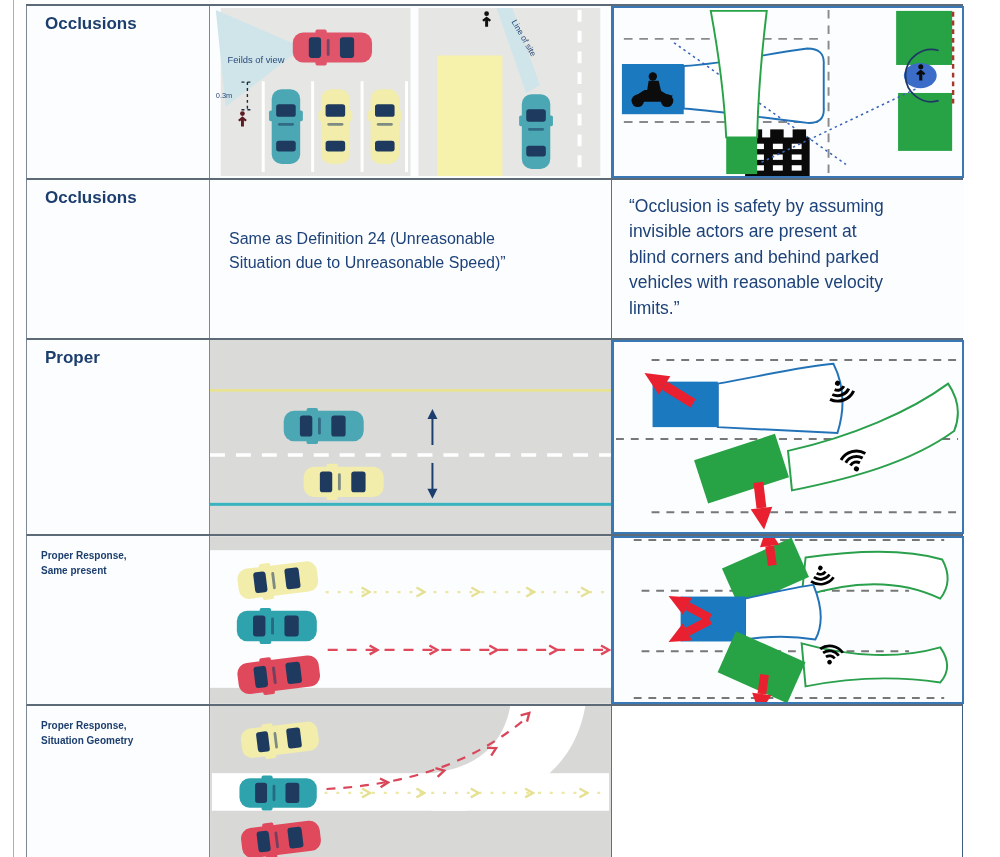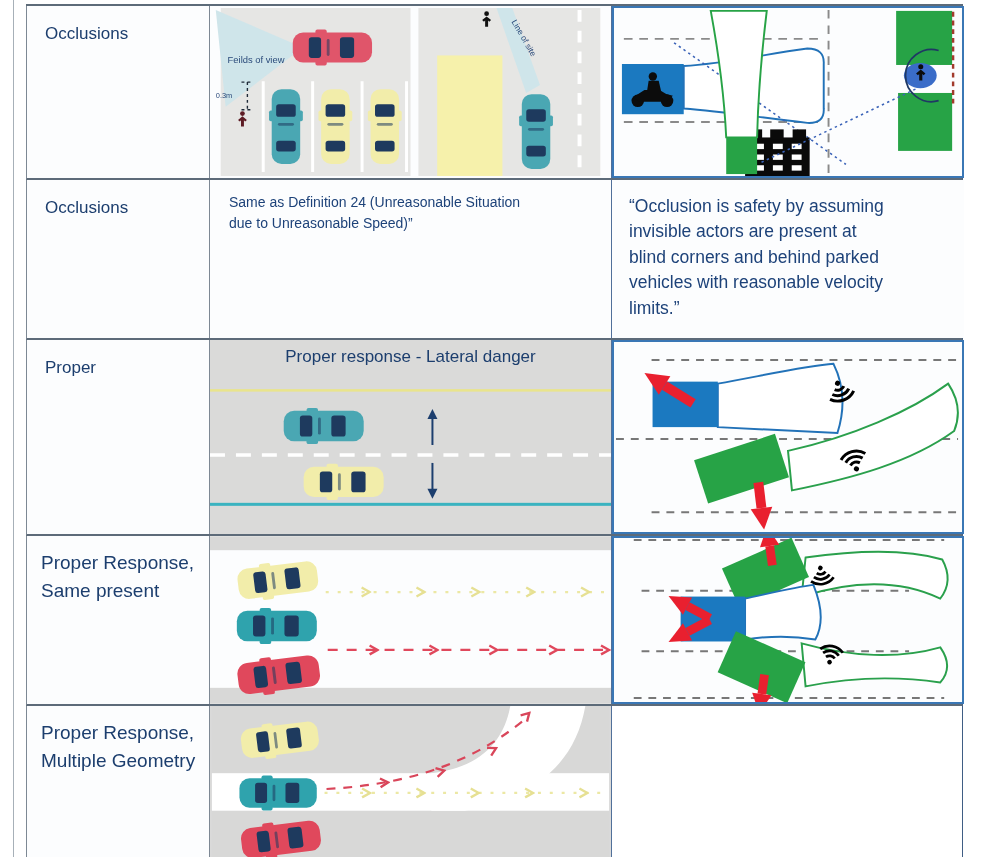--- a/index.html
+++ b/index.html
@@ -7,25 +7,25 @@
         font-family:"Liberation Sans",sans-serif;color:#1c3e6e;}
   #edge-line{position:absolute;left:13px;top:0;width:1px;height:857px;background:#a7b0b8;}
   #tbl{position:absolute;left:26px;top:4px;width:937px;border-top:2px solid #5d6b79;}
   .row{display:grid;grid-template-columns:183px 402px 352px;box-sizing:border-box;
        border-bottom:2px solid #5d6b79;border-left:1px solid #7d8894;border-right:1px solid #3f5d84;}
   .row:last-child{border-bottom:none;}
   .r1{height:174px}.r2{height:160px}.r3{height:196px}.r4{height:170px}.r5{height:166px}.r6{height:15px}
   .cell{position:relative;box-sizing:border-box;background:#fcfdfe;overflow:hidden;}
   .ca{border-right:1px solid #7d8894;}
   .cb{border-right:1px solid #51709a;}
-  .lbl{padding:16px 8px 0 18px;font-weight:normal;line-height:1.45;}
+  .lbl{padding:6px 8px 0 18px;font-weight:bold;line-height:1.45;}
   .lbl.big{font-size:17px;}
-  .lbl.small{font-size:19px;padding-top:13px;padding-left:14px;}
+  .lbl.small{font-size:10px;padding-top:13px;padding-left:14px;}
   .lbl span{display:block;}
-  .bodytext{padding:12px 14px 0 19px;font-size:14px;line-height:1.5;color:#1d4279;max-width:345px;box-sizing:border-box;}
+  .bodytext{padding:12px 14px 0 19px;font-size:16px;line-height:1.5;color:#1d4279;max-width:345px;box-sizing:border-box;margin-top:35px;}
   .quote{padding:14px 10px 0 17px;font-size:17.5px;line-height:1.45;color:#1d4279;}
   .quote .qinner{display:block;}
   .qnarrow .qinner{max-width:258px;}
   .qwide .qinner{max-width:312px;}
   .box{border:2px solid #3a77b5;}
   .graybg{background:#dadad9;}
   .fillsvg{position:absolute;left:0;top:0;width:100%;height:100%;}
   .paneltitle{position:absolute;top:7px;left:0;right:0;text-align:center;
               font-size:17px;color:#1c3e6e;z-index:2;}
   svg text{font-family:"Liberation Sans",sans-serif;}
@@ -177,21 +177,20 @@
       </div>
     </div>
 
     <div class="row r3">
       <div class="cell ca">
         <div class="lbl big">
           <span>Proper</span>
         </div>
       </div>
       <div class="cell cb graybg">
-        <div class="paneltitle">Proper response - Lateral danger</div>
         <svg class="fillsvg" viewBox="0 0 402 164">
           <rect x="0" y="34" width="402" height="2.5" fill="#e9e48c"></rect>
           <line x1="0" y1="100" x2="402" y2="100" stroke="#fff" stroke-width="3.5" stroke-dasharray="15 11"></line>
           <rect x="0" y="148" width="402" height="3" fill="#3ab3c0"></rect>
           <g style="color:#4aa7b3">
               <use href="#car-h" x="72" y="50" width="84" height="42"></use>
             </g>
           <g style="color:#f2edaa">
               <use href="#car-h" x="92" y="106" width="84" height="42"></use>
             </g>
@@ -306,21 +305,21 @@
               <use href="#wifi" x="0" y="0" width="24" height="24"></use>
             </g>
         </svg>
       </div>
     </div>
 
     <div class="row r5">
       <div class="cell ca">
         <div class="lbl small">
           <span>Proper Response,</span>
-          <span>Multiple Geometry</span>
+          <span>Situation Geometry</span>
         </div>
       </div>
       <div class="cell cb graybg">
         <svg class="fillsvg" viewBox="0 0 402 166">
           <rect x="0" y="0" width="402" height="166" fill="#d8d8d7"></rect>
           <rect x="0" y="68" width="402" height="38" fill="#fff"></rect>
           <path d="M222,68 C274,62 296,34 302,0 L378,0 C368,56 330,92 256,106 L222,106 Z" fill="#fff"></path>
           <g transform="rotate(-7 70 36)" style="color:#f2edaa">
               <use href="#car-h" x="28" y="12" width="82" height="44"></use>
             </g>

